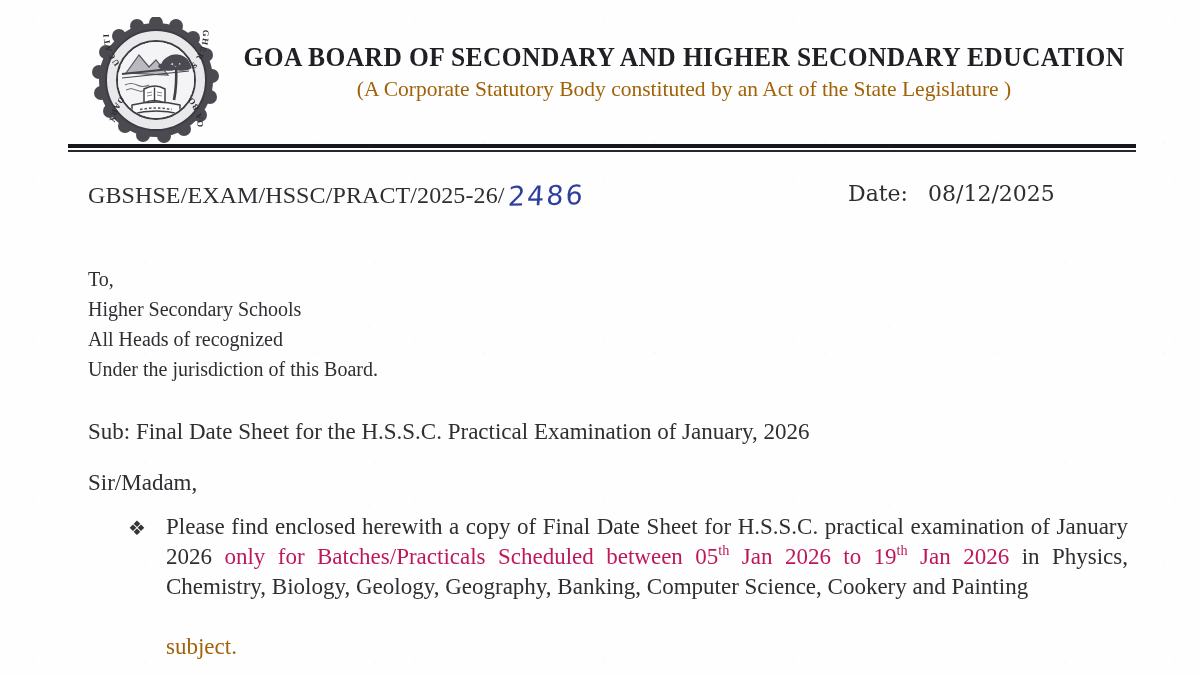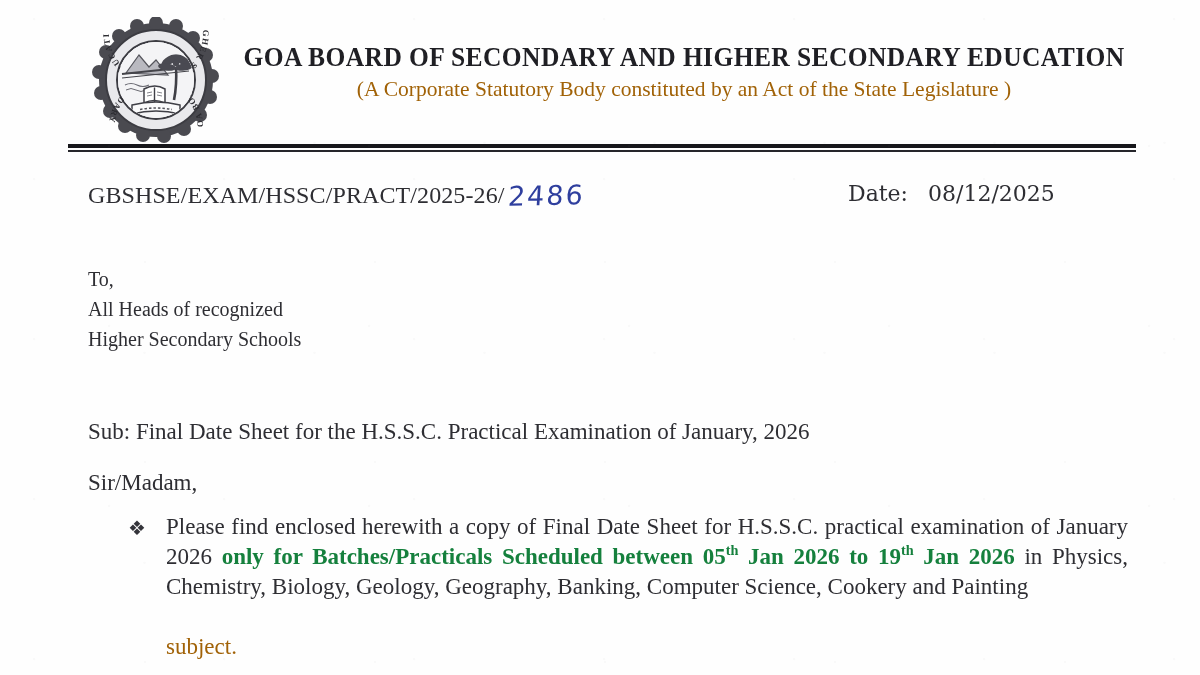--- a/index.html
+++ b/index.html
@@ -183,21 +183,21 @@
   }
   .bullet-text {
     flex: 1 1 auto;
     font-size: 23px;
     line-height: 30px;
     color: #2e2e33;
     text-align: justify;
     text-justify: inter-word;
     hyphens: none;
   }
-  .bullet-text b { font-weight: bold; color: #15803d; }
+  .bullet-text b { font-weight: normal; color: #be185d; }
   .bullet-text sup {
     font-size: 0.62em;
     vertical-align: super;
     line-height: 0;
   }
   .final-line {
     position: absolute;
     left: 166px;
     top: 632px;
     font-size: 23px;
@@ -319,22 +319,23 @@
     <div class="rule-thin"></div>
   </div>
 
   <div class="ref-row">
     <div class="ref-no"><span>GBSHSE/EXAM/HSSC/PRACT/2025-26/</span><span class="ref-hand">2486</span></div>
     <div class="date-block"><span class="date-label">Date:</span><span>08/12/2025</span></div>
   </div>
 
   <div class="address">
     <div>To,</div>
+    <div>Higher Secondary Schools</div>
     <div>All Heads of recognized</div>
-    <div>Higher Secondary Schools</div>
+    <div>Under the jurisdiction of this Board.</div>
   </div>
 
   <div class="subject">Sub: Final Date Sheet for the H.S.S.C. Practical Examination of January, 2026</div>
 
   <div class="salutation">Sir/Madam,</div>
 
   <div class="bullet-item">
     <div class="bullet-marker">❖</div>
     <div class="bullet-text"><span>Please find enclosed herewith a copy of Final Date Sheet for H.S.S.C. practical examination of January 2026 </span><b>only for Batches/Practicals Scheduled between 05</b><b><sup>th</sup></b><b> Jan 2026 to 19</b><b><sup>th</sup></b><b> Jan 2026</b><span> in Physics, Chemistry, Biology, Geology, Geography, Banking, Computer Science, Cookery and Painting</span></div>
   </div>

